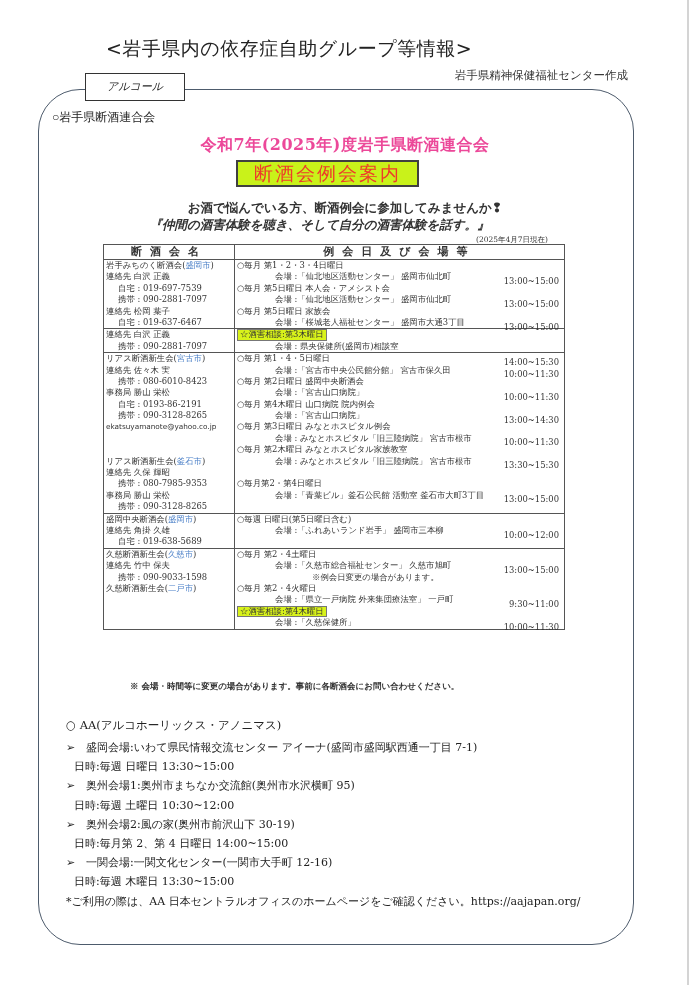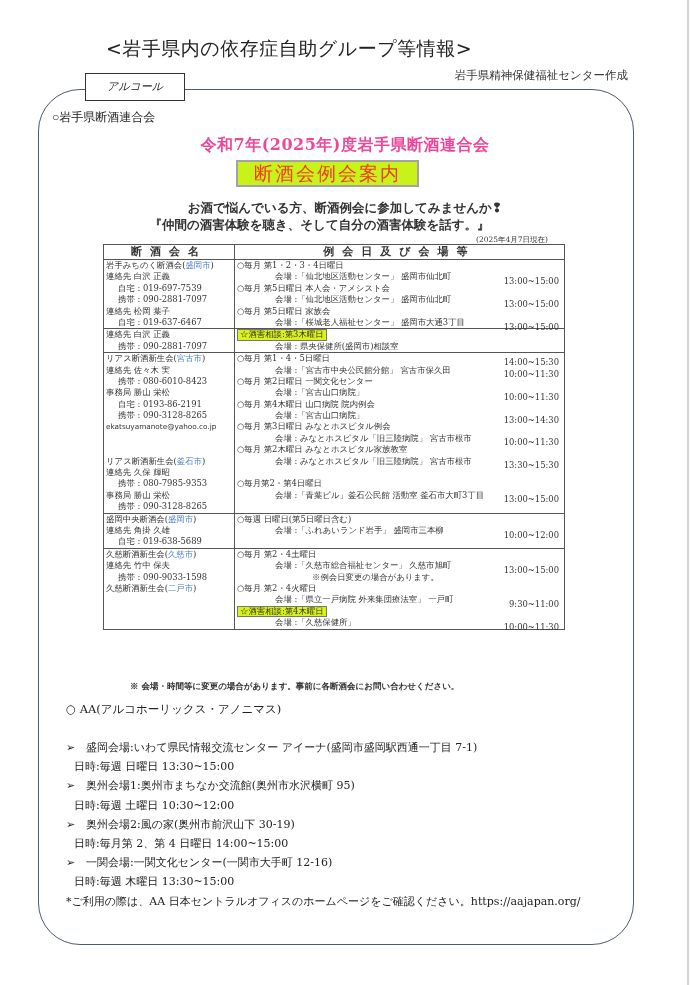--- a/index.html
+++ b/index.html
@@ -10,39 +10,39 @@
                 font-size:19px; letter-spacing:0.5px; color:#222; }
   .author { position:absolute; top:68px; right:62px; font-size:11.5px; color:#333; }
   .frame { position:absolute; left:38px; top:89px; width:594px; height:854px;
            border:1.3px solid #4d5b6c; border-radius:42px; }
   .tab-label { position:absolute; left:85px; top:73px; width:98px; height:26px; background:#fff;
                border:1px solid #333; font-family:"DejaVu Sans","Liberation Sans",sans-serif;
                font-size:11px; text-align:center; line-height:26px; font-style:italic; z-index:2; }
   .section1-head { position:absolute; left:52px; top:109px; font-family:Liberation Sans, sans-serif; font-size:12px;text-align:right; }
   .flyer-title { position:absolute; top:135px; left:0; width:690px; text-align:center; font-size:16px; font-weight:bold; color:#ec4899; letter-spacing:0.5px;}
   .flyer-banner { position:absolute; left:236px; top:160px; width:183px; height:27px; background:#c9f21a;
-                  border:2px solid #a3a3a3; box-sizing:border-box; text-align:center; color:#ee3b2a;
+                  border:2px solid #404040; box-sizing:border-box; text-align:center; color:#ee3b2a;
                   font-size:19px; line-height:23px; letter-spacing:2px; }
   .invite { position:absolute; top:200px; left:0; width:690px; text-align:center; font-size:12.5px; font-weight:bold; color:#333; }
-  .invite2 { position:absolute; top:217px; left:0; width:639px; text-align:center; font-size:12.5px; font-weight:bold; color:#333; }
+  .invite2 { position:absolute; top:217px; left:0; width:639px; text-align:center; font-size:12.5px; font-weight:bold; color:#333;font-style:italic; }
   .asof { position:absolute; top:235px; left:476px; font-size:7.5px; color:#333; }
   table.sched { position:absolute; left:103px; top:244px; width:462px; border-collapse:collapse;
                 font-size:8.4px; color:#333; }
   table.sched td, table.sched th { border:1.3px solid #555; vertical-align:top; padding:0 2px; }
   table.sched th { font-weight:bold; font-size:11px; letter-spacing:8px; height:14px; line-height:14px; padding:0; }
   table.sched td.left { width:126px; }
   .ln { height:11.4px; line-height:11.4px; white-space:nowrap; position:relative; }
   .ind2 { padding-left:38px; }
   .ind3 { padding-left:75px; }
   .city { color:#4a7fc7; }
   .time { position:absolute; right:3px; top:16px; }
   .hl { background:#d8f21a; border:1px solid #777; padding:0 2px; display:inline-block; line-height:9.5px; }
   .email { font-family:"DejaVu Sans","Liberation Sans",sans-serif; font-size:7.3px; }
   .note1 { position:absolute; top:681px; left:130px; font-size:8.5px; color:#333;font-weight:bold; }
-  .aa-head { position:absolute; top:702px; left:66px; font-size:11.5px; }
+  .aa-head { position:absolute; top:718px; left:66px; font-size:11.5px; }
   .aa-list { position:absolute; top:738px; left:66px; font-size:11px; color:#222; }
   .aa-list .row { height:19.2px; line-height:19.2px; white-space:nowrap; }
   .aa-list .sub { padding-left:8px; }
   .aa-list .bullet { display:inline-block; width:20px; }
 </style>
 </head>
 <body>
 
 <div class="scroll-edge"></div>
 
@@ -108,21 +108,21 @@
           <div class="ln"></div>
           <div class="ln"><span>リアス断酒新生会(</span><span class="city">釜石市</span><span>)</span></div>
           <div class="ln">連絡先 久保 輝昭</div>
           <div class="ln" style="padding-left: 12px;"> 携帯 : 080-7985-9353</div>
           <div class="ln">事務局 勝山 栄松</div>
           <div class="ln" style="padding-left: 12px;"> 携帯 : 090-3128-8265</div>
         </td>
         <td>
           <div class="ln"><span>○毎月 第1・4・5日曜日</span><span class="time">10:00~11:30</span></div>
           <div class="ln ind2"><span>会場 :「宮古市中央公民館分館」 宮古市保久田</span></div>
-          <div class="ln"><span>○毎月 第2日曜日 一関文化センター</span><span class="time">10:00~11:30</span></div>
+          <div class="ln"><span>○毎月 第2日曜日 盛岡中央断酒会</span><span class="time">10:00~11:30</span></div>
           <div class="ln ind2"><span>会場 :「宮古山口病院」</span></div>
           <div class="ln"><span>○毎月 第4木曜日 山口病院 院内例会</span><span class="time">13:00~14:30</span></div>
           <div class="ln ind2"><span>会場 :「宮古山口病院」</span></div>
           <div class="ln"><span>○毎月 第3日曜日 みなとホスピタル例会</span><span class="time">10:00~11:30</span></div>
           <div class="ln ind2"><span>会場 : みなとホスピタル「旧三陸病院」 宮古市根市</span></div>
           <div class="ln"><span>○毎月 第2木曜日 みなとホスピタル家族教室</span><span class="time">13:30~15:30</span></div>
           <div class="ln ind2"><span>会場 : みなとホスピタル「旧三陸病院」 宮古市根市</span></div>
           <div class="ln"><span></span></div>
           <div class="ln"><span>○毎月第2・第4日曜日</span><span class="time">13:00~15:00</span></div>
           <div class="ln ind2"><span>会場 :「青葉ビル」釜石公民館 活動室 釜石市大町3丁目</span></div>

